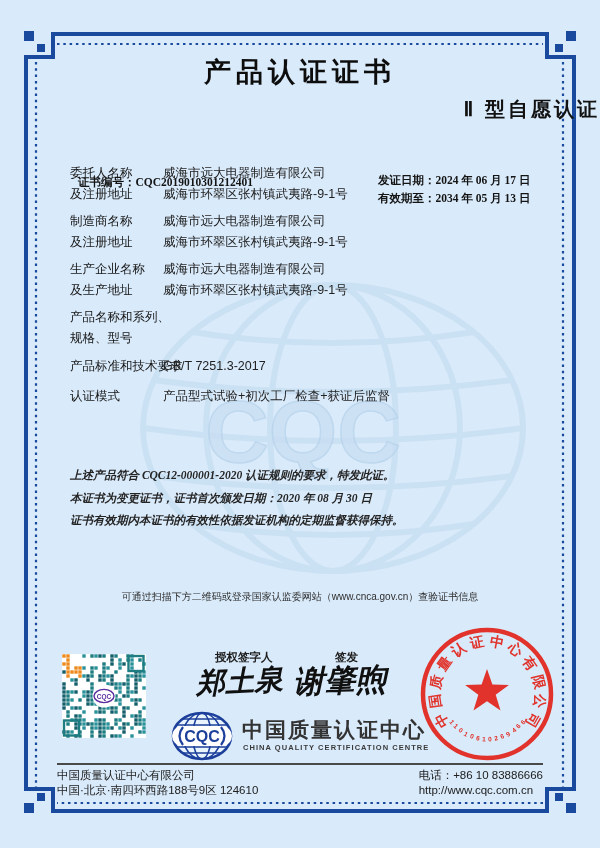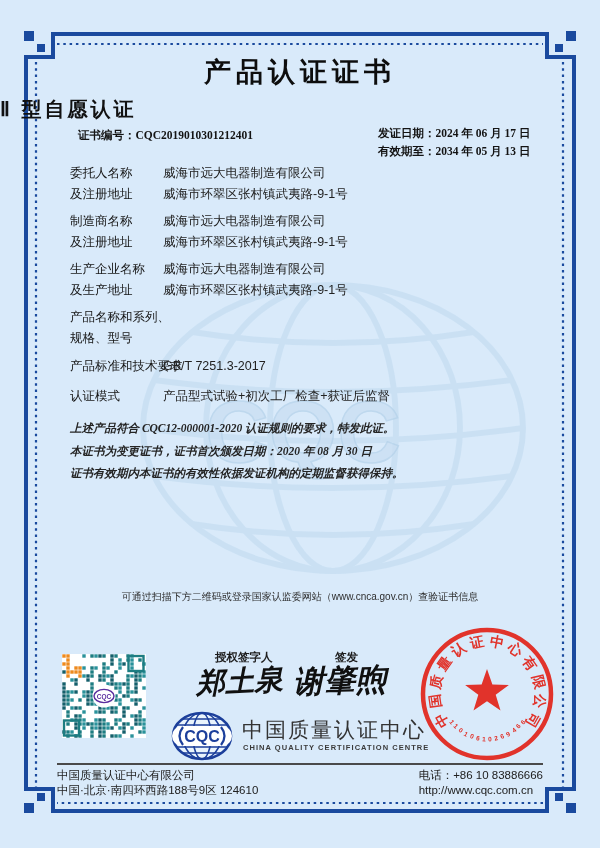--- a/index.html
+++ b/index.html
@@ -4,35 +4,35 @@
 <style>
   html,body{margin:0;padding:0;}
   .page{position:relative;width:600px;height:848px;background:#d9eafa;overflow:hidden;
         font-family:"Liberation Sans",sans-serif;color:#1c1c1c;}
   .abs{position:absolute;}
   .frame-svg{left:0;top:0;}
   .watermark{left:135px;top:280px;z-index:0;}
   .content{position:absolute;inset:0;z-index:1;}
   .title{left:0;width:600px;top:54px;text-align:center;font-size:27px;font-weight:800;
          letter-spacing:5px;color:#0d0d0d;}
-  .subtitle{left:0;width:600px;top:96px;text-align:left;font-size:20px;font-weight:600;
+  .subtitle{left:0;width:600px;top:96px;text-align:right;font-size:20px;font-weight:600;
             letter-spacing:3px;color:#111;}
-  .kai{font-family:"Liberation Serif",serif;}
+  .kai{font-family:"Liberation Serif",serif;margin-top:47px;}
   .certrow{left:78px;top:128px;font-size:11.5px;font-weight:700;color:#141414;}
   .daterow{left:378px;top:124px;font-size:11.5px;font-weight:700;line-height:18px;color:#141414;}
   .fgroup{position:absolute;left:0;width:600px;}
   .flabel{position:absolute;left:70px;font-weight:400;font-size:12.5px;line-height:21px;color:#161616;}
   .fvalue{position:absolute;left:163px;font-size:12.5px;line-height:21px;color:#222;}
   .model-line{font-size:10.7px;line-height:16px;width:414px;letter-spacing:0;}
   .notes{left:70px;top:417px;font-size:11.5px;line-height:22.5px;font-style:italic;
          font-weight:600;color:#242424;}
   .verify{left:22px;width:556px;top:590px;text-align:center;font-size:10px;color:#2e2e2e;}
   .sig-label{font-size:11.5px;font-weight:600;color:#1d1d1d;}
   .sig{font-family:"Liberation Serif",serif;font-style:italic;font-weight:700;color:#101010;}
-  .orgcn{left:242px;top:716px;font-size:21px;font-weight:400;letter-spacing:2px;color:#333;}
+  .orgcn{left:242px;top:716px;font-size:21px;font-weight:700;letter-spacing:2px;color:#333;}
   .orgen{left:243px;top:743px;font-size:7.5px;font-weight:700;letter-spacing:1.05px;color:#3a3a3a;}
   .divider{left:57px;top:763px;width:486px;height:1.5px;background:#4a4a4a;}
   .footer-left{left:57px;top:768px;font-size:11.5px;line-height:15px;color:#202020;}
   .footer-right{right:57px;top:768px;font-size:11.5px;line-height:15px;text-align:left;color:#202020;}
   .seal{left:412px;top:619px;width:150px;height:150px;z-index:3;opacity:.93;}
   .seal-chars{position:absolute;inset:0;}
   .seal-chars span{position:absolute;font-weight:700;color:#e2261c;
                    font-family:"Liberation Sans",sans-serif;white-space:pre;}
   .qr{left:62px;top:654px;z-index:2;}
 </style>

